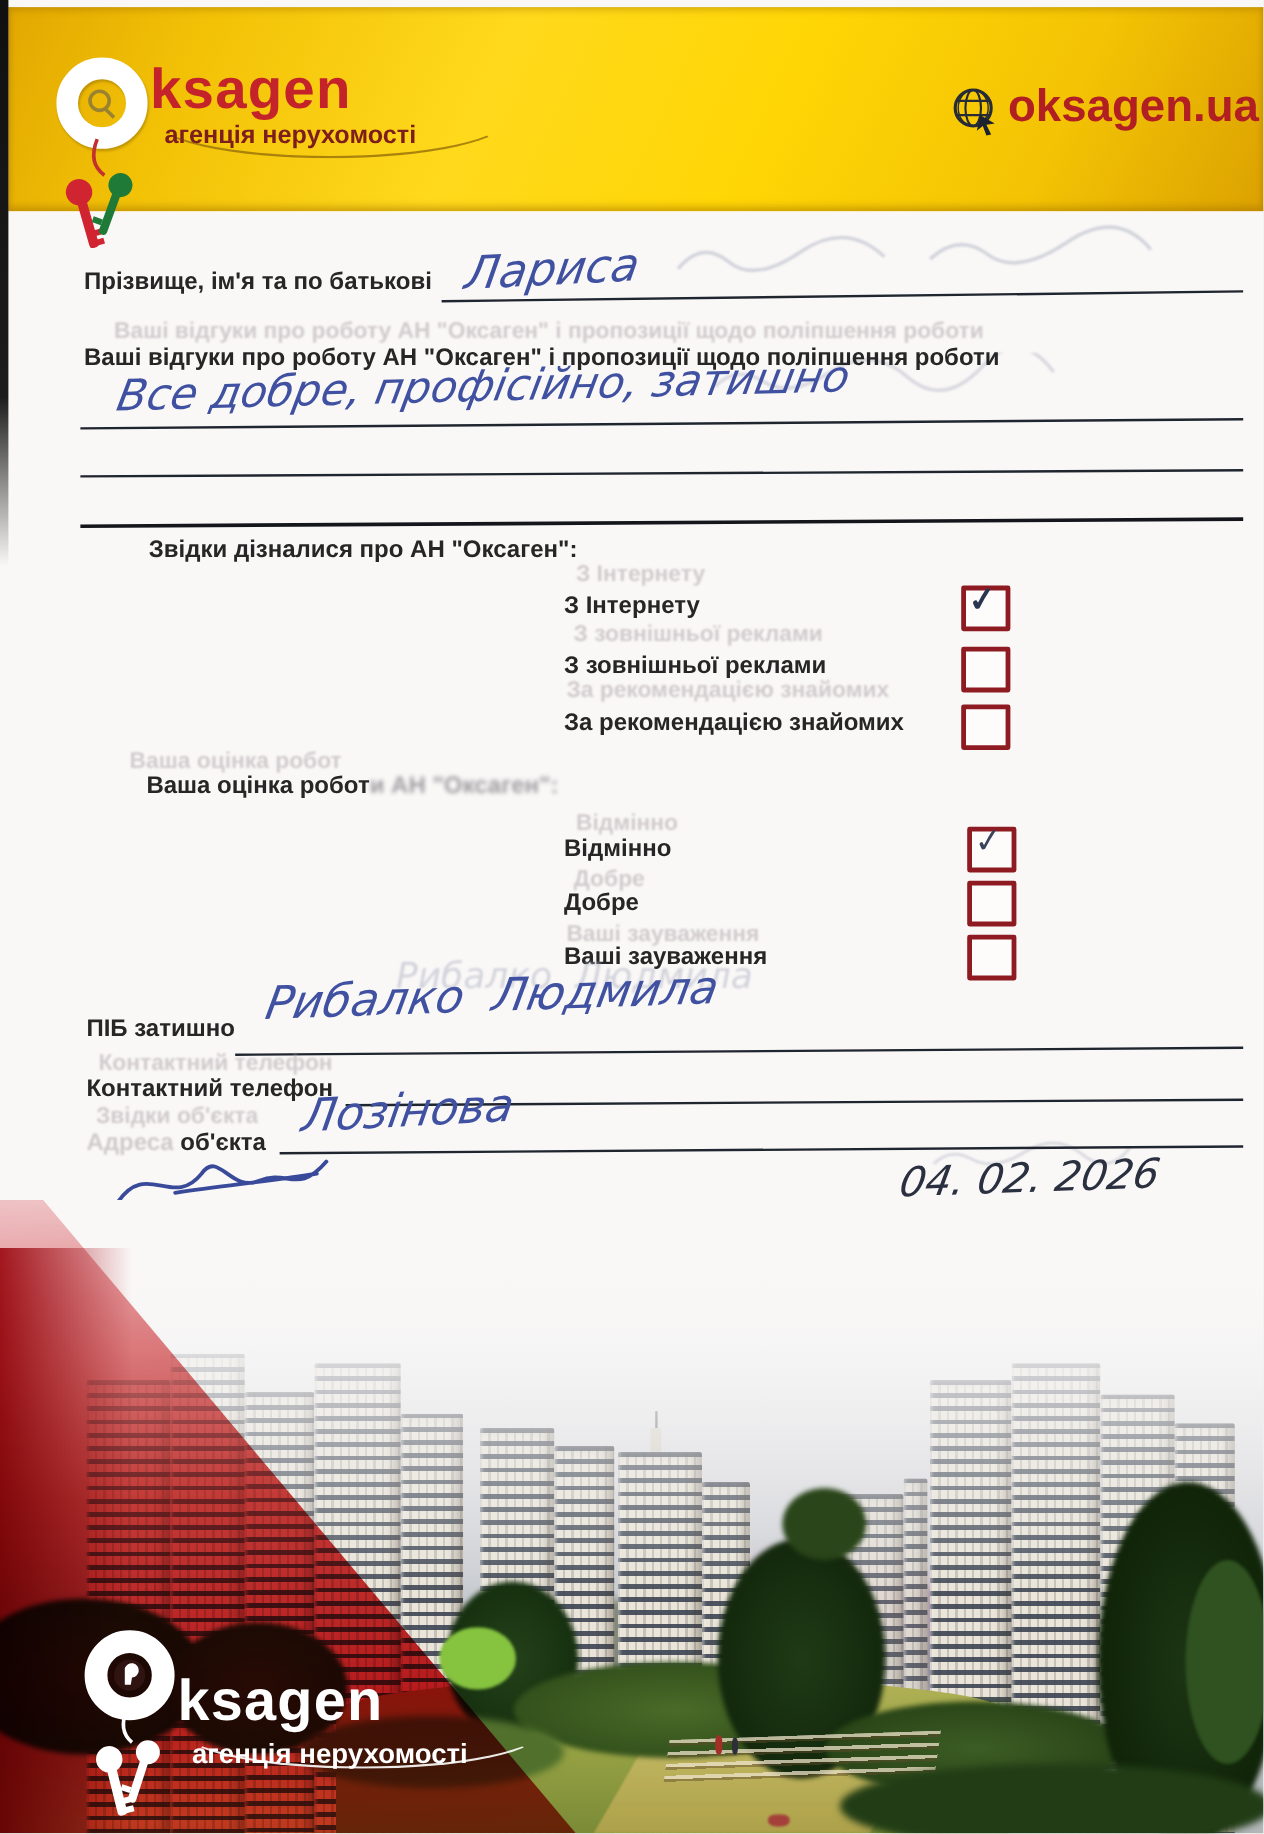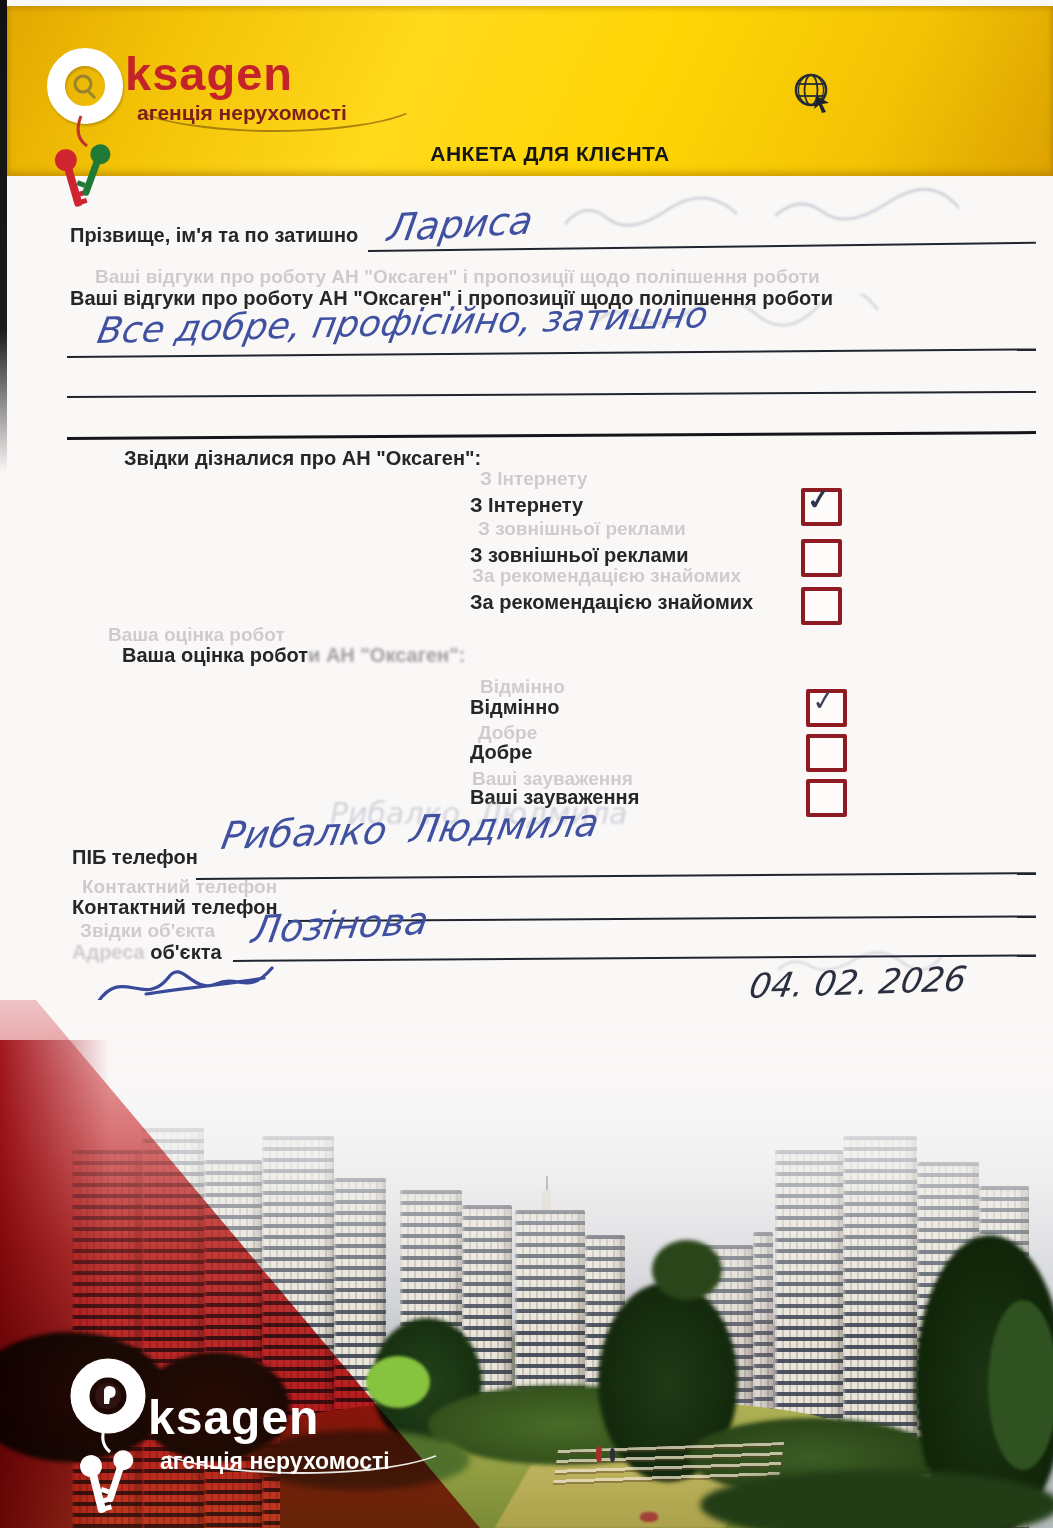--- a/index.html
+++ b/index.html
@@ -101,36 +101,36 @@
     <div class="brand-tagline">агенція нерухомості</div>
 
     <svg style="position:absolute;left:786px;top:66px;" width="40" height="42" viewBox="0 0 40 42">
       <circle cx="18" cy="18" r="15" fill="none" stroke="#262b36" stroke-width="2.6"></circle>
       <ellipse cx="18" cy="18" rx="6.5" ry="15" fill="none" stroke="#262b36" stroke-width="1.8"></ellipse>
       <ellipse cx="18" cy="18" rx="12.5" ry="15" fill="none" stroke="#262b36" stroke-width="1.2"></ellipse>
       <line x1="4" y1="12" x2="32" y2="12" stroke="#262b36" stroke-width="1.8"></line>
       <line x1="4" y1="24" x2="32" y2="24" stroke="#262b36" stroke-width="1.8"></line>
       <polygon points="24,24 36,31 29,32 33,40 29,41 26,33 21,37" fill="#1c2230"></polygon>
     </svg>
-
-    <div class="band-title">АНКЕТА ДЛЯ КЛІЄНТА</div>
+    <div class="site-text">oksagen.ua</div>
+
   </div>
   <div class="edge-strip"></div>
 
   <svg class="scrib" style="left:555px;top:186px;" width="470" height="54" viewBox="0 0 470 54">
     <path d="M10,38 q20,-24 42,-6 t60,-8 t70,4 M220,30 q24,-22 48,-4 t66,-10 t70,6" fill="none" stroke="#9aa0b5" stroke-width="3"></path>
   </svg>
   <svg class="scrib" style="left:590px;top:294px;" width="370" height="42" viewBox="0 0 370 42">
     <path d="M6,28 q18,-18 40,-4 t56,-8 t64,4 t62,-8 t60,4" fill="none" stroke="#a8acbe" stroke-width="3"></path>
   </svg>
   <svg class="scrib" style="left:772px;top:950px;" width="210" height="30" viewBox="0 0 210 30">
     <path d="M6,20 q14,-14 32,-4 t44,-6 t48,2 t40,-6" fill="none" stroke="#a8acbe" stroke-width="2.5"></path>
   </svg>
 
-  <div class="lbl" style="left:70px;top:224px;">Прізвище, ім'я та по затишно</div>
+  <div class="lbl" style="left:70px;top:224px;">Прізвище, ім'я та по батькові</div>
   <div class="hw" style="left:388px;top:206px;font-size:38px;transform:rotate(-3deg) skewX(-12deg);">Лариса</div>
   <div class="rule" style="left:368px;top:250px;width:668px;transform:rotate(-0.7deg);"></div>
 
   <div class="ghost" style="left:95px;top:266px;width:900px;">Ваші відгуки про роботу АН "Оксаген" і пропозиції щодо поліпшення роботи</div>
   <div class="lbl" style="left:70px;top:287px;">Ваші відгуки про роботу АН "Оксаген" і пропозиції щодо поліпшення роботи</div>
   <div class="hw" style="left:98px;top:310px;font-size:36px;transform:rotate(-1.5deg) skewX(-12deg);">Все добре, профісійно, затишно</div>
   <div class="rule" style="left:67px;top:356px;width:969px;transform:rotate(-0.45deg);"></div>
   <div class="rule" style="left:67px;top:396px;width:969px;transform:rotate(-0.3deg);"></div>
   <div class="rule" style="left:67px;top:437px;width:969px;border-top-width:3.5px;border-top-color:#15161c;transform:rotate(-0.35deg);"></div>
 
@@ -169,21 +169,21 @@
     
   </div>
 
   <div class="ghost" style="left:472px;top:768px;">Ваші зауваження</div>
   <div class="lbl" style="left:470px;top:786px;">Ваші зауваження</div>
   <div class="cb" style="left:806px;top:779px;">
     
   </div>
 
   <div class="ghost-hw" style="left:330px;top:796px;font-size:30px;">Рибалко  Людмила</div>
-  <div class="lbl" style="left:72px;top:846px;">ПІБ телефон</div>
+  <div class="lbl" style="left:72px;top:846px;">ПІБ затишно</div>
   <div class="hw" style="left:222px;top:814px;font-size:38px;transform:rotate(-2deg) skewX(-12deg);">Рибалко  Людмила</div>
   <div class="rule" style="left:196px;top:878px;width:840px;transform:rotate(-0.4deg);"></div>
 
   <div class="ghost" style="left:82px;top:876px;">Контактний телефон</div>
   <div class="lbl" style="left:72px;top:896px;">Контактний телефон</div>
   <div class="rule" style="left:288px;top:920px;width:748px;transform:rotate(-0.35deg);"></div>
 
   <div class="ghost" style="left:80px;top:920px;"><span>Звідки</span> <span>об'єкта</span></div>
   <div class="lbl" style="left:72px;top:941px;"><span class="faded">Адреса</span> <span>об'єкта</span></div>
   <div class="hw" style="left:252px;top:908px;font-size:38px;transform:rotate(-3deg) skewX(-12deg);">Лозінова</div>

